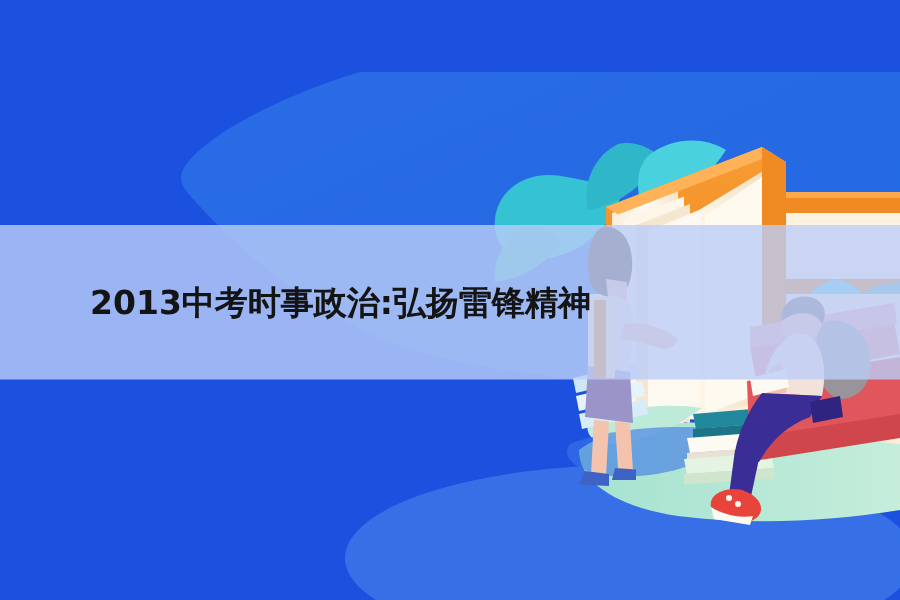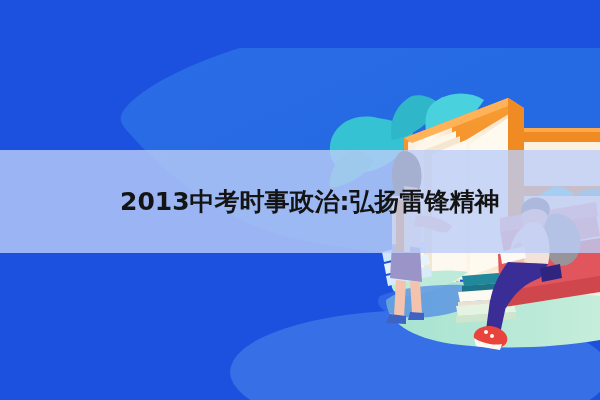--- a/index.html
+++ b/index.html
@@ -35,25 +35,25 @@
     pointer-events: none;
   }
   #banner-title {
     position: absolute;
     left: 0;
     top: 150px;
     width: 600px;
     height: 103px;
     display: flex;
     align-items: center;
-    padding-left: 120px;
+    padding-left: 60px;
     box-sizing: border-box;
     font-family: "DejaVu Sans", "Liberation Sans", sans-serif;
     font-weight: bold;
-    font-size: 25px;
+    font-size: 22px;
     letter-spacing: 0px;
     color: #141414;
     white-space: nowrap;
   }
 </style>
 </head>
 <body>
 
 <div id="banner">
 

